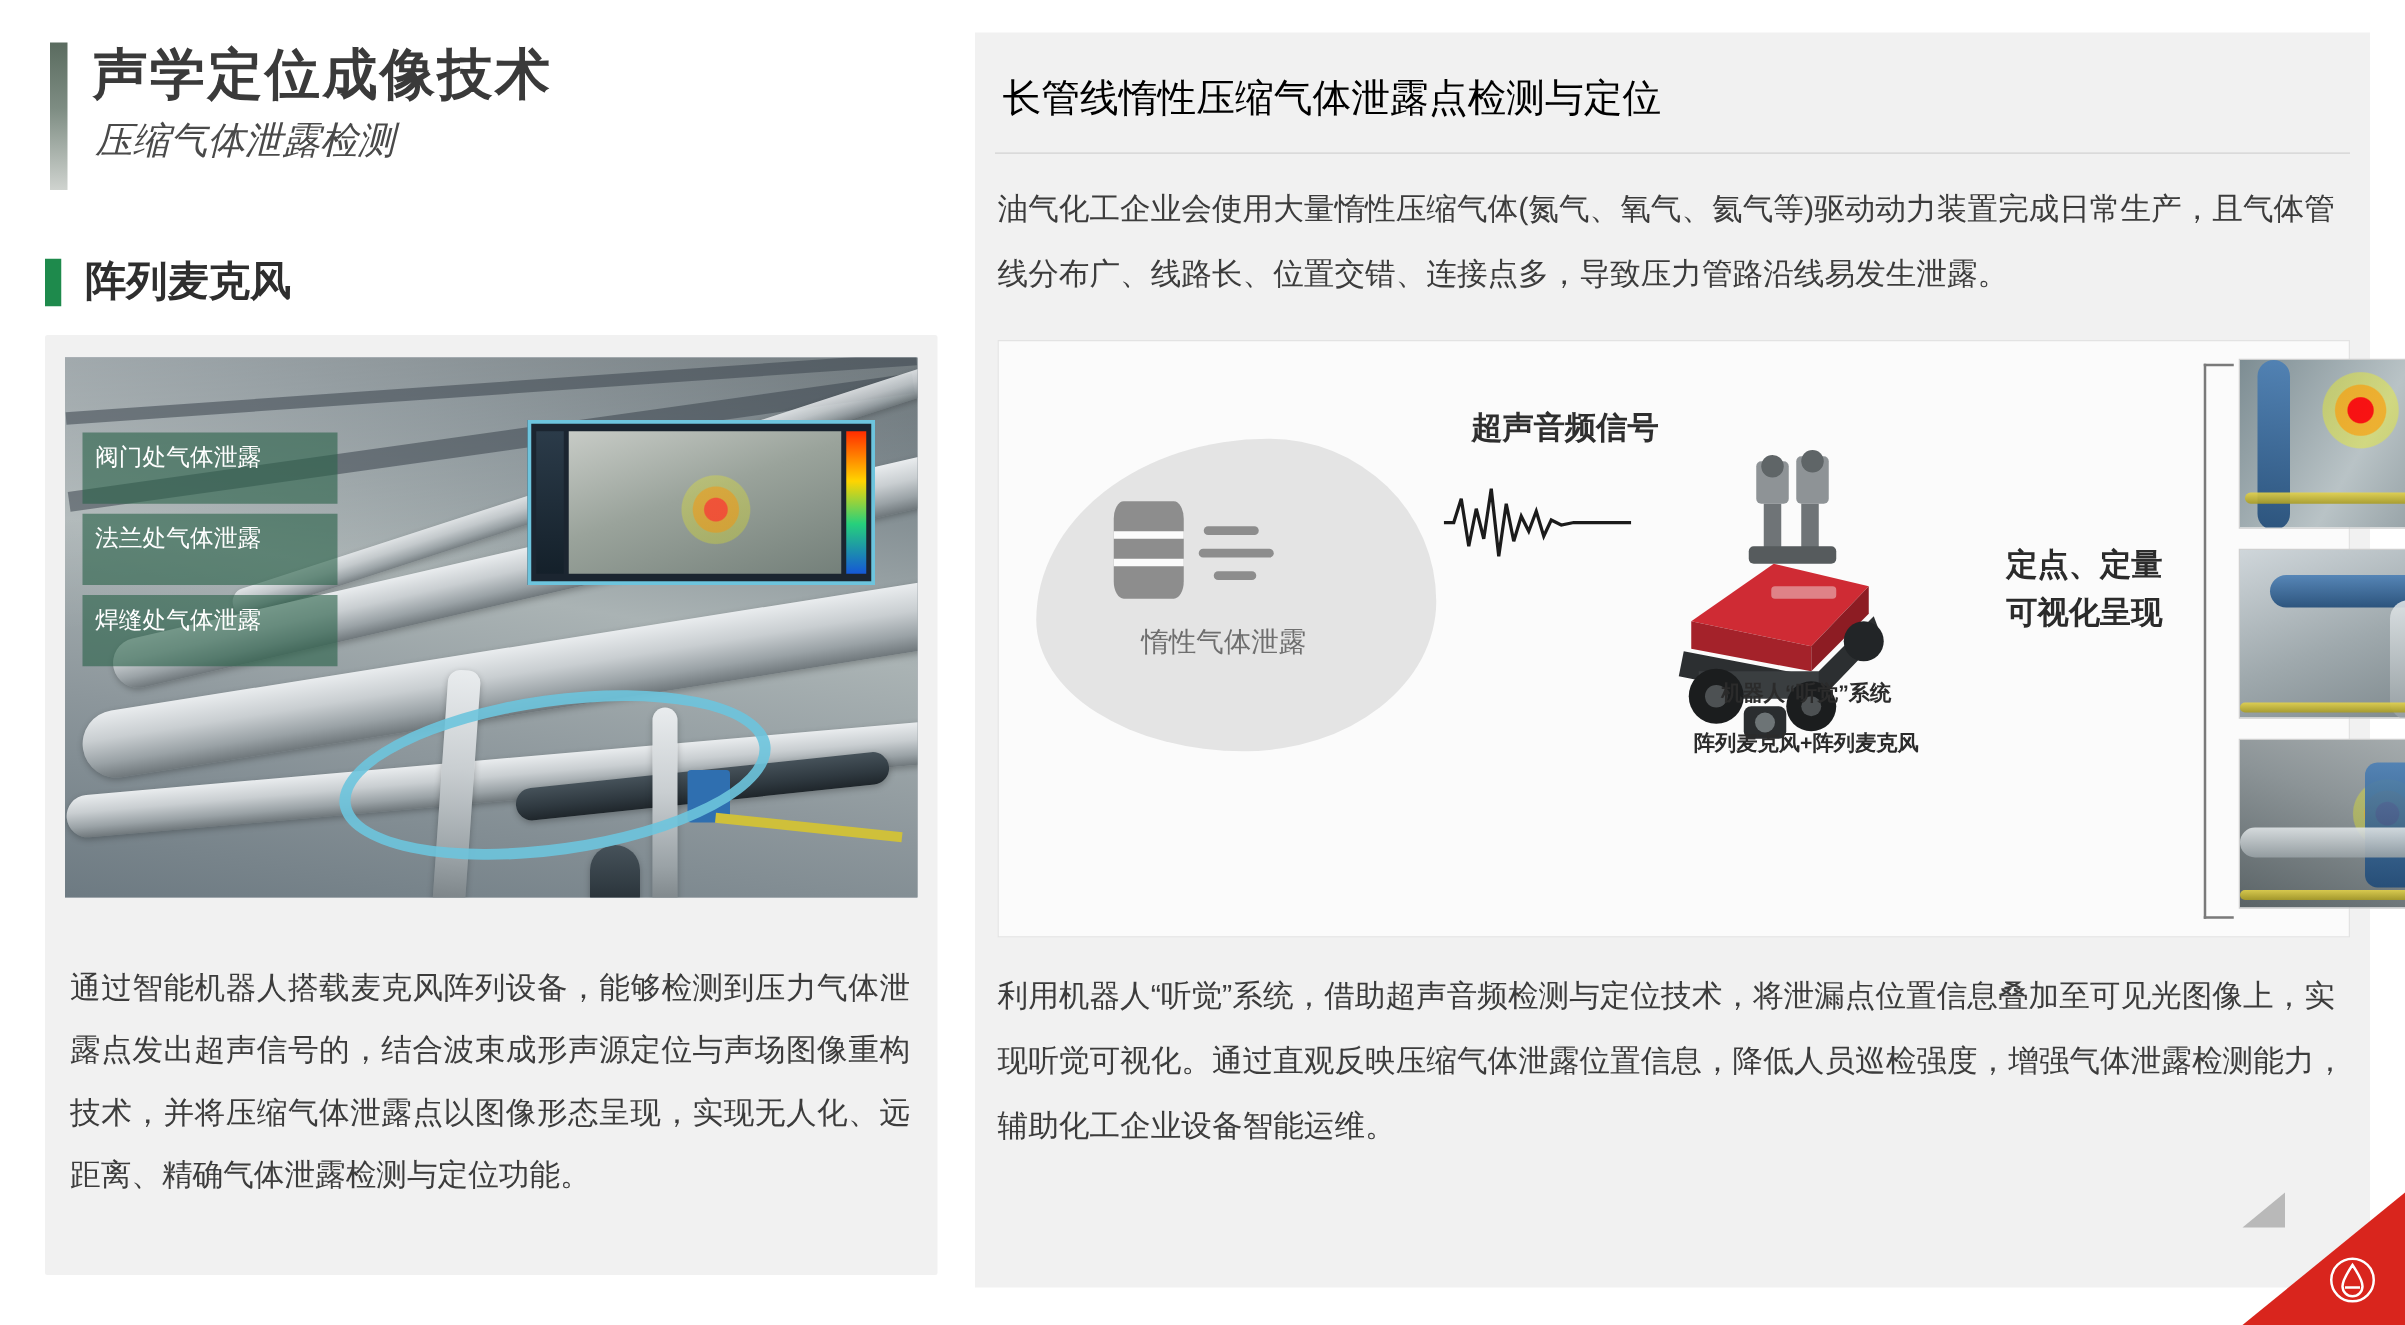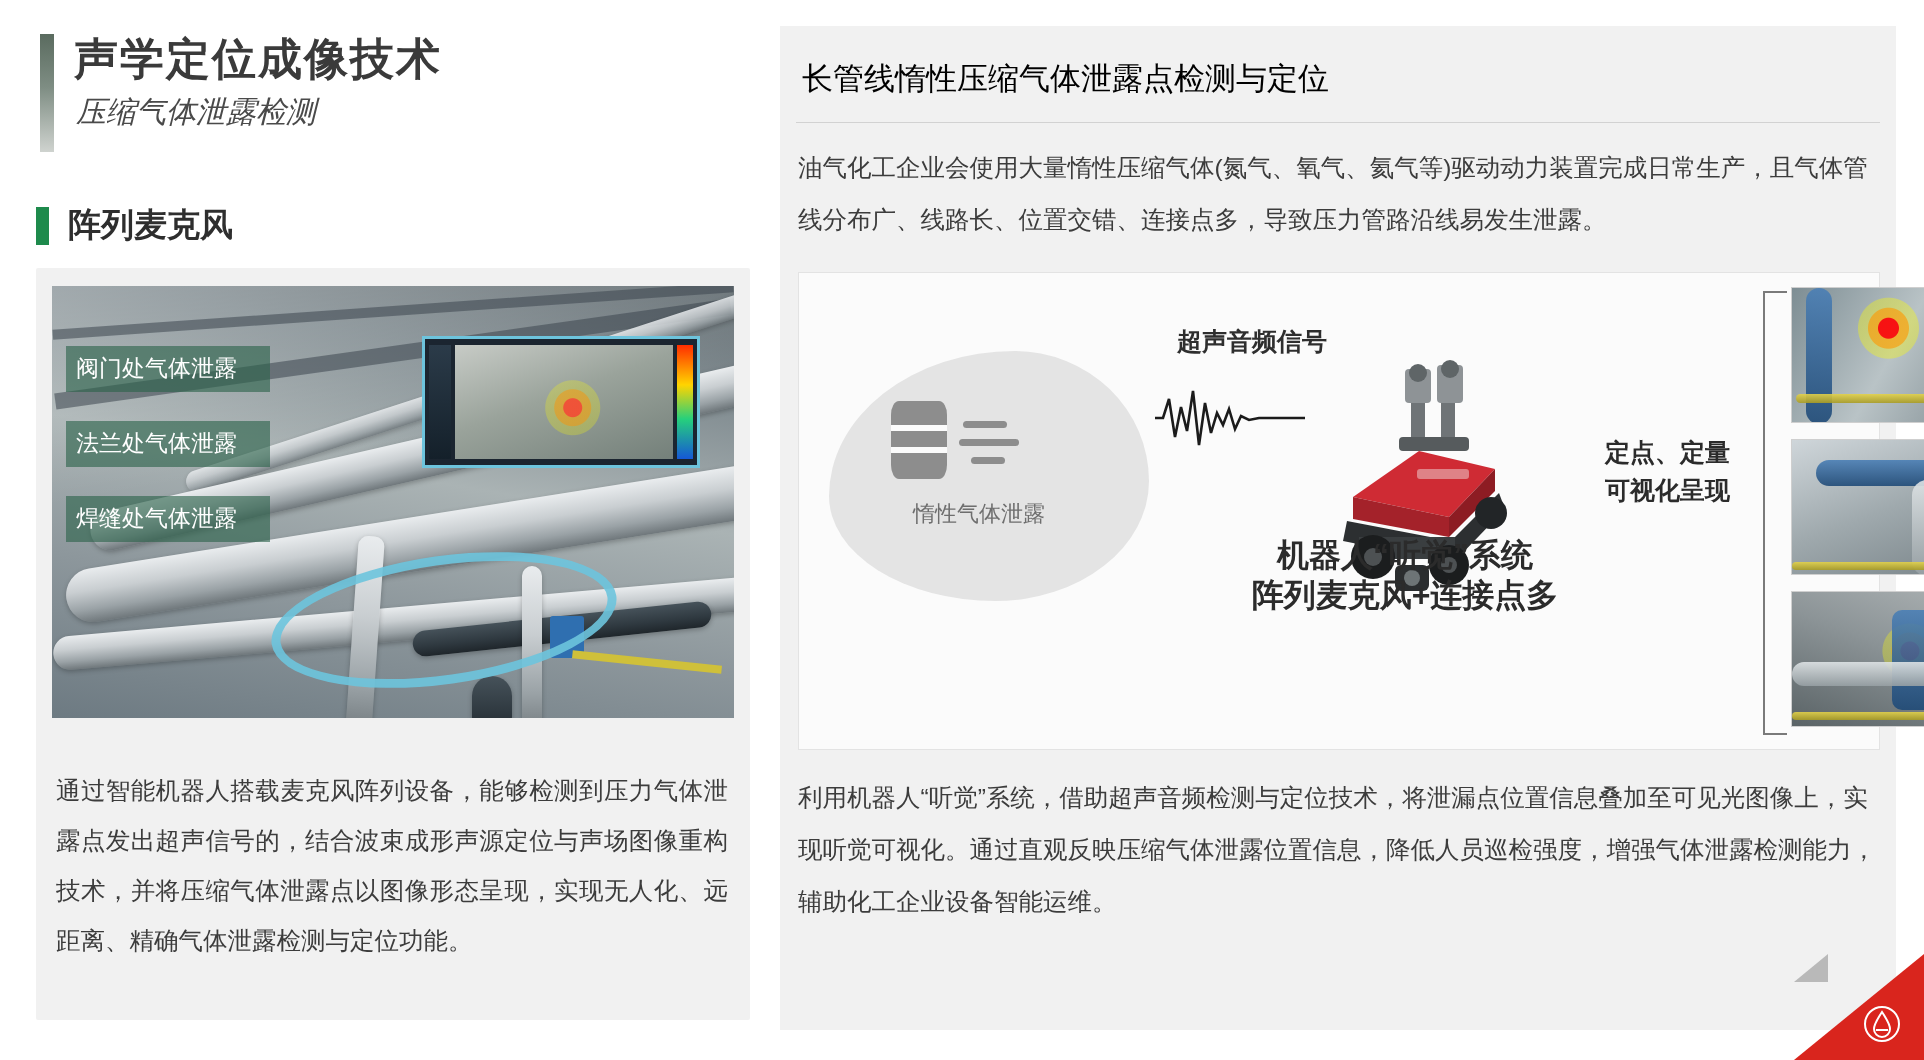--- a/index.html
+++ b/index.html
@@ -164,23 +164,23 @@
   .leak-tags {
     position: absolute;
     left: 14px;
     top: 60px;
     width: 230px;
   }
   .leak-tag {
     display: block;
     background: rgba(44,98,74,0.62);
     color: #ffffff;
-    font-size: 23px;
-    padding: 7px 10px 8px 10px;
-    margin-bottom: 29px;
+    font-size: 19px;
+    padding: 7px 10px 24px 10px;
+    margin-bottom: 8px;
     width: 184px;
     white-space: nowrap;
   }
   .inset-screen {
     position: absolute;
     left: 370px;
     top: 50px;
     width: 278px;
     height: 132px;
     border: 3px solid #6dc4dd;
@@ -336,25 +336,25 @@
   }
   .robot {
     position: absolute;
     left: 500px;
     top: 78px;
     width: 250px;
     height: 270px;
   }
   .robot-label {
     position: absolute;
-    left: 416px;
+    left: 456px;
     top: 262px;
     width: 380px;
     text-align: center;
-    font-size: 32px;
+    font-size: 17px;
     font-weight: bold;
     line-height: 40px;
     color: #2b2b2b;
   }
   .viz-label {
     position: absolute;
     left: 806px;
     top: 160px;
     font-size: 25px;
     font-weight: bold;
@@ -548,21 +548,21 @@
       <ellipse cx="150" cy="214" rx="20" ry="20" fill="#1b1d1e"></ellipse>
       <ellipse cx="150" cy="214" rx="8" ry="8" fill="#4d5153"></ellipse>
       <ellipse cx="192" cy="162" rx="16" ry="16" fill="#222527"></ellipse>
 
       <rect x="96" y="214" width="34" height="26" rx="6" fill="#2a2d2f"></rect>
       <circle cx="113" cy="227" r="8" fill="#6d7476"></circle>
     </svg>
 
     <div class="robot-label">
       <div>机器人“听觉”系统</div>
-      <div>阵列麦克风+连接点多</div>
+      <div>阵列麦克风+阵列麦克风</div>
     </div>
 
     <div class="viz-label">
       <div>定点、定量</div>
       <div>可视化呈现</div>
     </div>
 
     <div class="bracket"></div>
 
     <div class="thumb t1">

